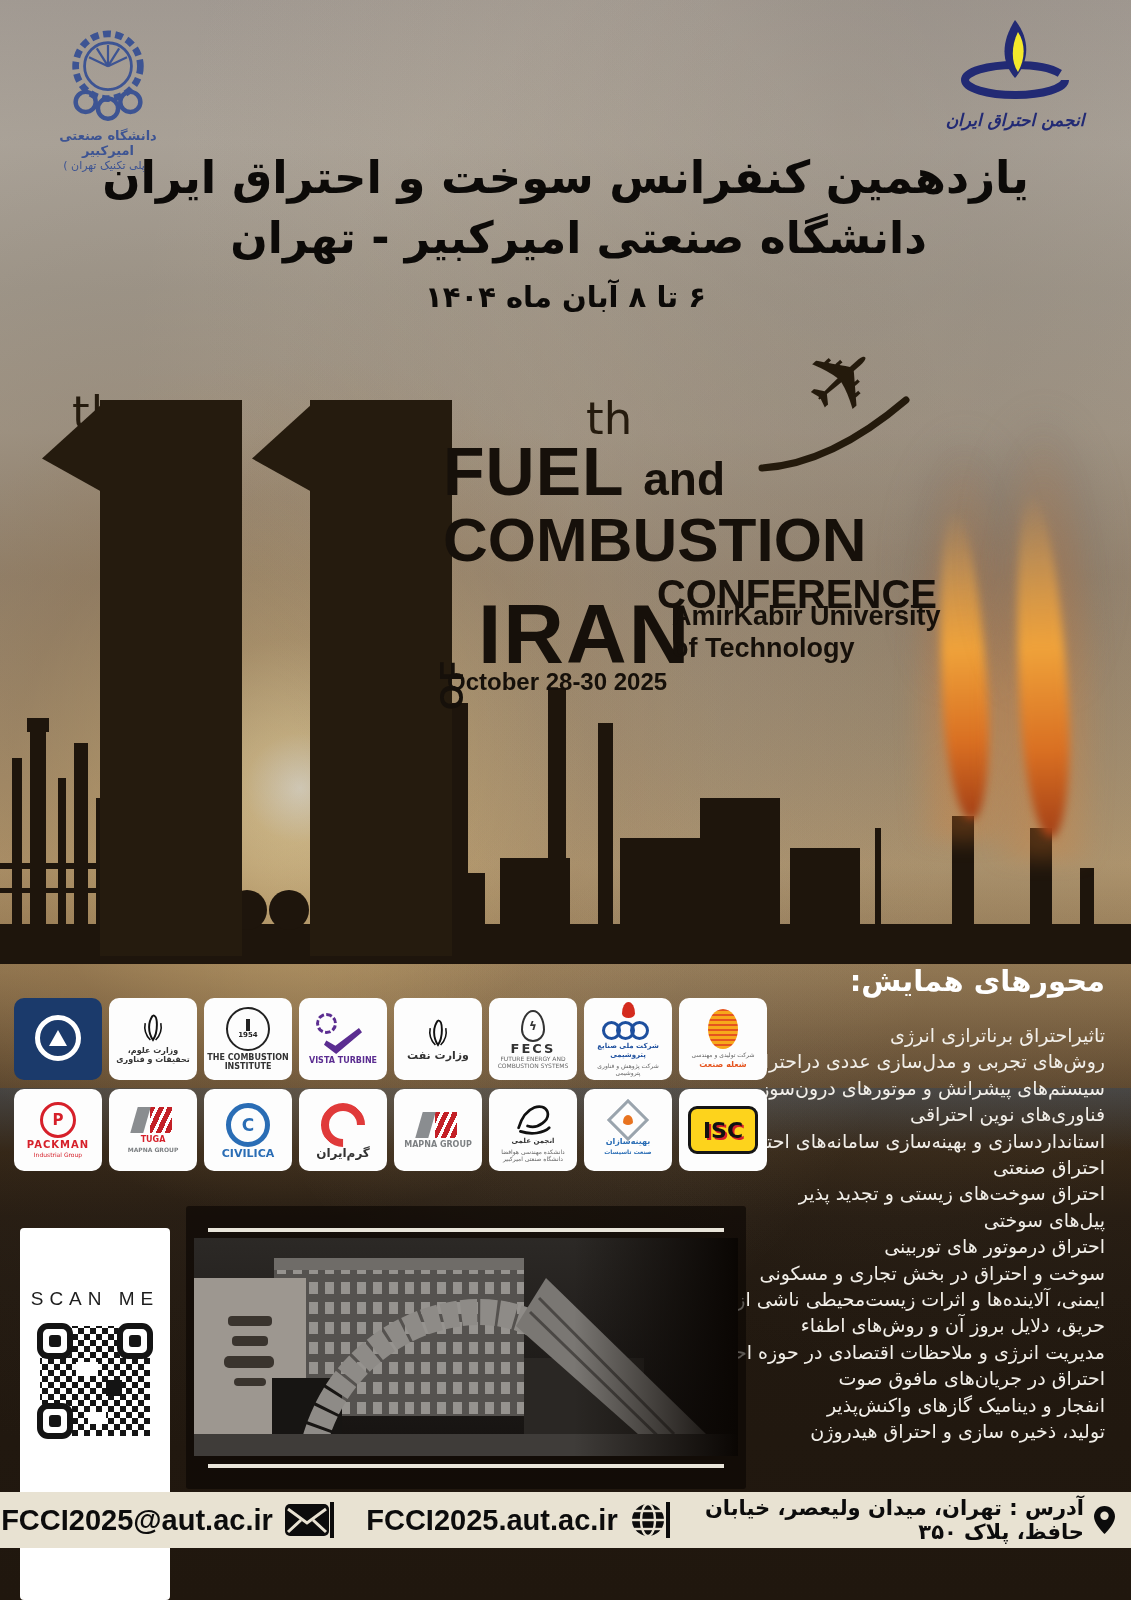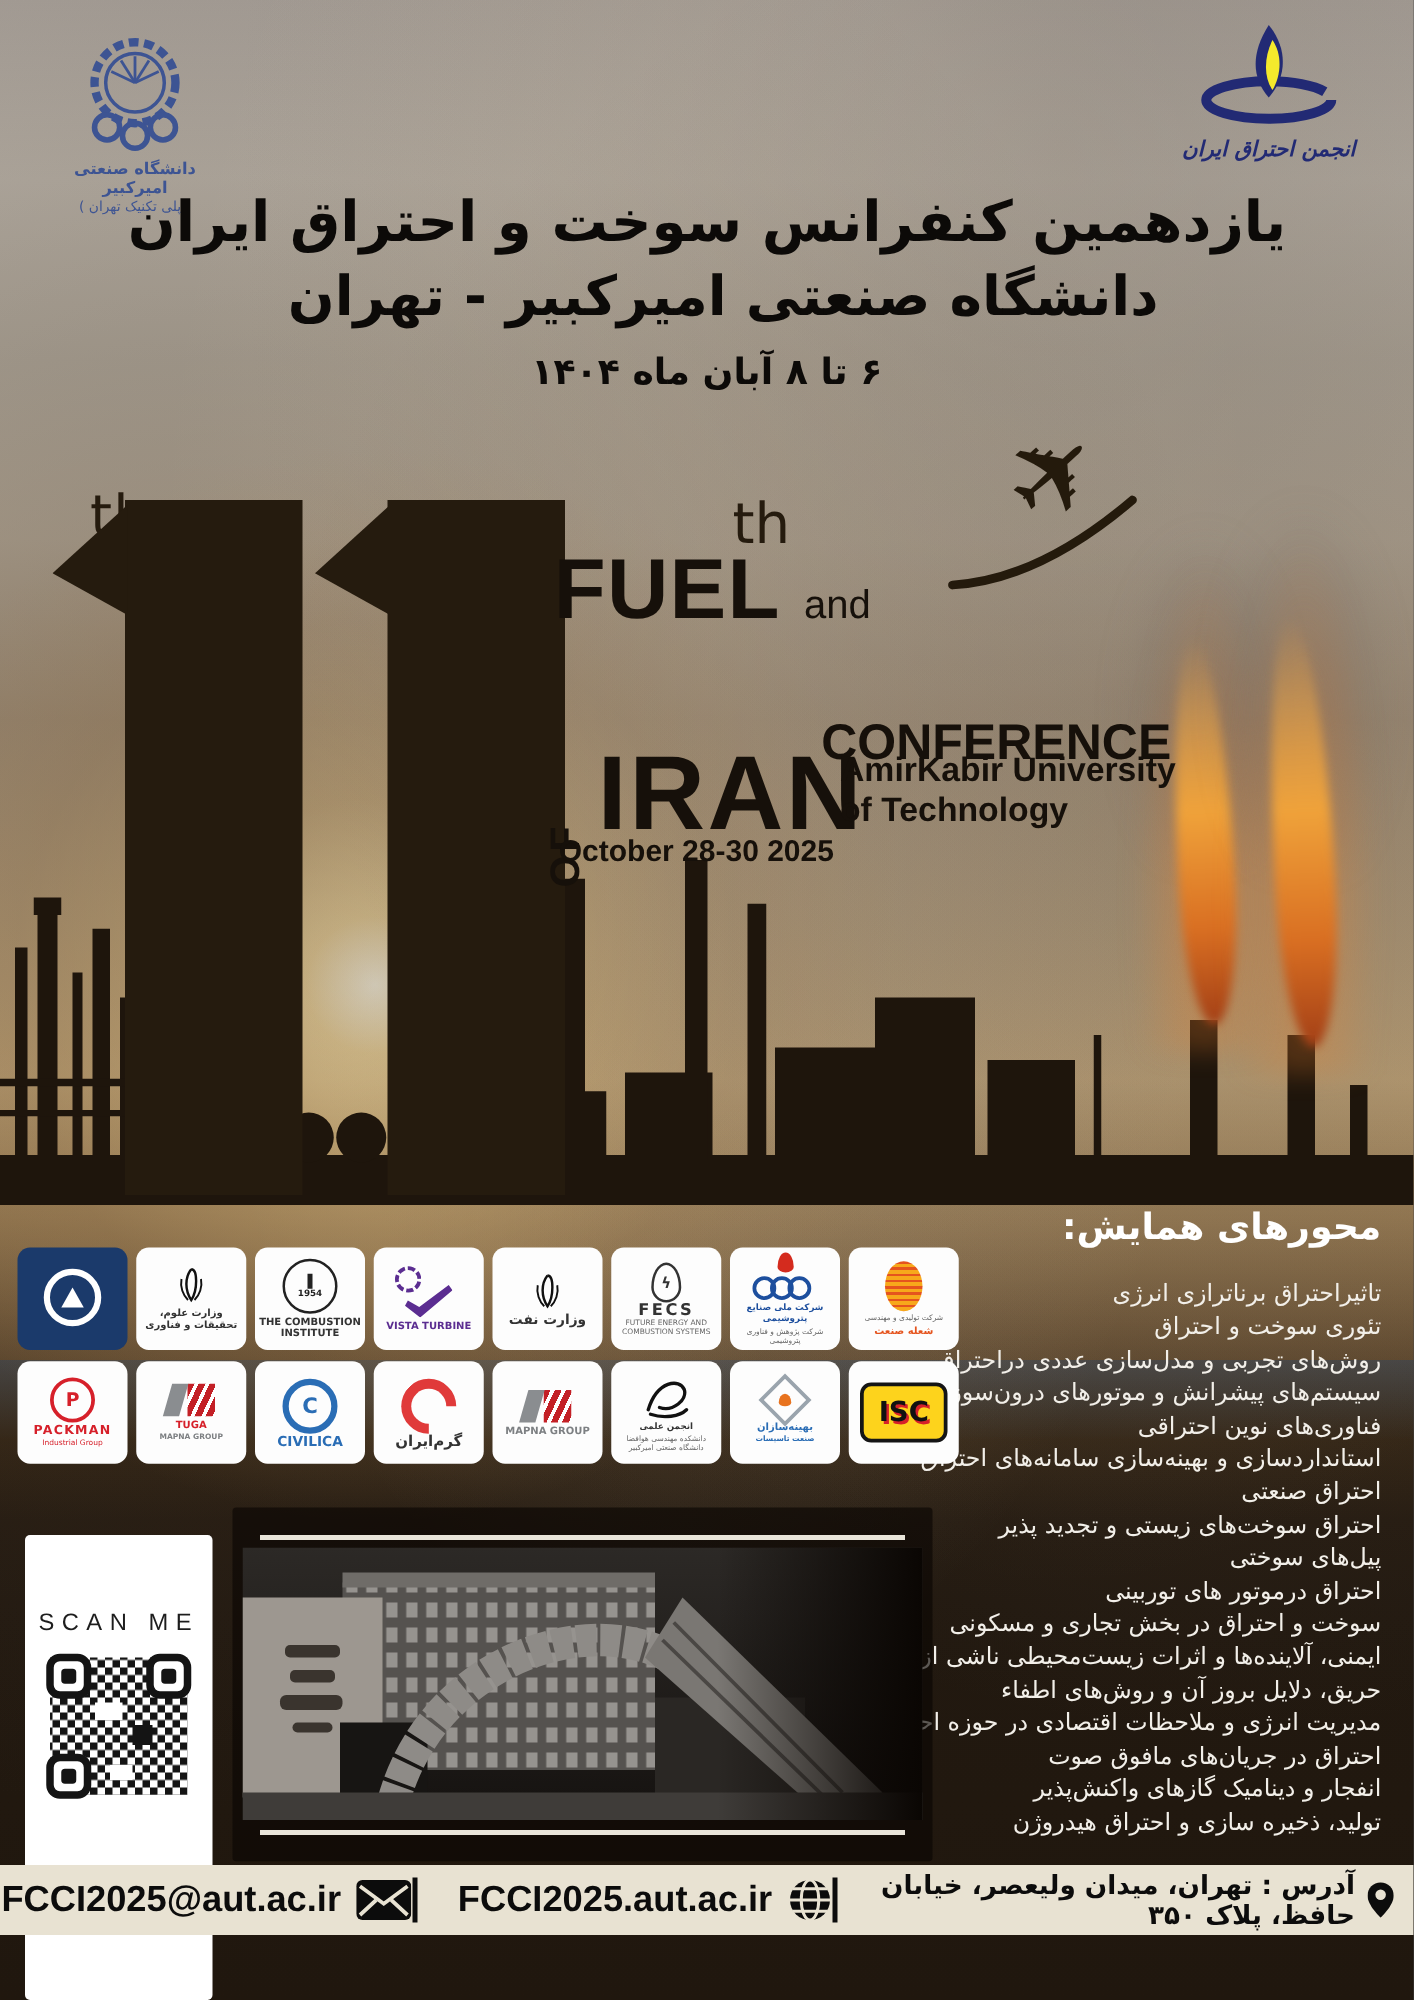--- a/index.html
+++ b/index.html
@@ -38,21 +38,21 @@
   .the-label{position:absolute;left:72px;top:386px;font-size:45px;letter-spacing:1px;}
   .th-label{position:absolute;left:586px;top:392px;font-size:45px;}
   .one{position:absolute;width:142px;height:556px;background:#251b0e;top:400px;}
   .one.a{left:100px;} .one.b{left:310px;}
   .one::before{content:"";position:absolute;left:-58px;top:4px;width:60px;height:88px;background:#251b0e;
     clip-path:polygon(100% 0,100% 100%,0 62%);}
 
   
   .en{position:absolute;color:#16100a;font-family:"Liberation Sans","DejaVu Sans",sans-serif;}
   .fuel-line{left:443px;top:432px;font-size:68px;font-weight:800;letter-spacing:1px;}
-  .fuel-line .and{font-size:32px;font-weight:400;letter-spacing:0;}
+  .fuel-line .and{font-size:46px;font-weight:700;letter-spacing:0;}
   .combustion{left:443px;top:504px;font-size:62px;font-weight:800;}
   .conference{left:443px;top:572px;width:494px;text-align:right;font-size:40px;font-weight:800;}
   .of-label{left:433px;top:610px;height:100px;writing-mode:vertical-rl;transform:rotate(180deg);
     font-size:33px;font-weight:800;letter-spacing:3px;}
   .iran{left:478px;top:586px;font-size:84px;font-weight:800;letter-spacing:2px;}
   .univ{left:672px;top:600px;font-size:27px;font-weight:700;line-height:32px;}
   .oct-date{left:447px;top:668px;font-size:24px;font-weight:700;}
 
   
   .plane{position:absolute;left:806px;top:336px;font-size:88px;color:#241a0c;
@@ -225,38 +225,38 @@
 
   <div class="the-label dk">the</div>
   <div class="one a"></div>
   <div class="one b"></div>
   <div class="th-label dk">th</div>
 
   <div class="en fuel-line">
     <span>FUEL</span>
     <span class="and">and</span>
   </div>
+  <div class="en combustion">COMBUSTION</div>
   <div class="en conference">CONFERENCE</div>
   <div class="en of-label">OF</div>
   <div class="en iran">IRAN</div>
   <div class="en univ">
     <div>AmirKabir University</div>
     <div>of Technology</div>
   </div>
   <div class="en oct-date">October 28-30 2025</div>
 
   <svg class="swoosh" width="170" height="90" viewBox="0 0 170 90">
     <path d="M6,82 Q75,78 150,14" fill="none" stroke="#241a0c" stroke-width="7" stroke-linecap="round"></path>
   </svg>
   <div class="plane">✈</div>
 
   <div class="topics-heading">محورهای همایش:</div>
   <div class="topics">
     <div>تاثیراحتراق برناترازی انرژی</div>
-    <div>تئوری سوخت و احتراق</div>
     <div>روش‌های تجربی و مدل‌سازی عددی دراحتراق</div>
     <div>سیستم‌های پیشرانش و موتورهای درون‌سوز</div>
     <div>فناوری‌های نوین احتراقی</div>
     <div>استانداردسازی و بهینه‌سازی سامانه‌های احتراق</div>
     <div>احتراق صنعتی</div>
     <div>احتراق سوخت‌های زیستی و تجدید پذیر</div>
     <div>پیل‌های سوختی</div>
     <div>احتراق درموتور های توربینی</div>
     <div>سوخت و احتراق در بخش تجاری و مسکونی</div>
     <div>ایمنی، آلاینده‌ها و اثرات زیست‌محیطی ناشی از احتراق</div>

